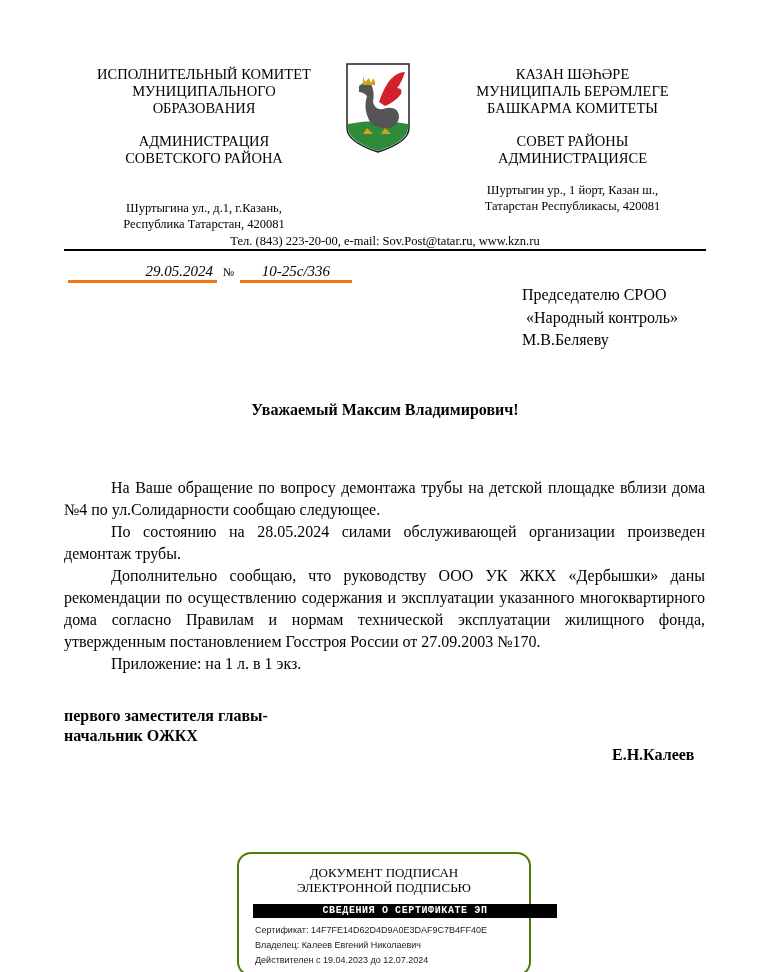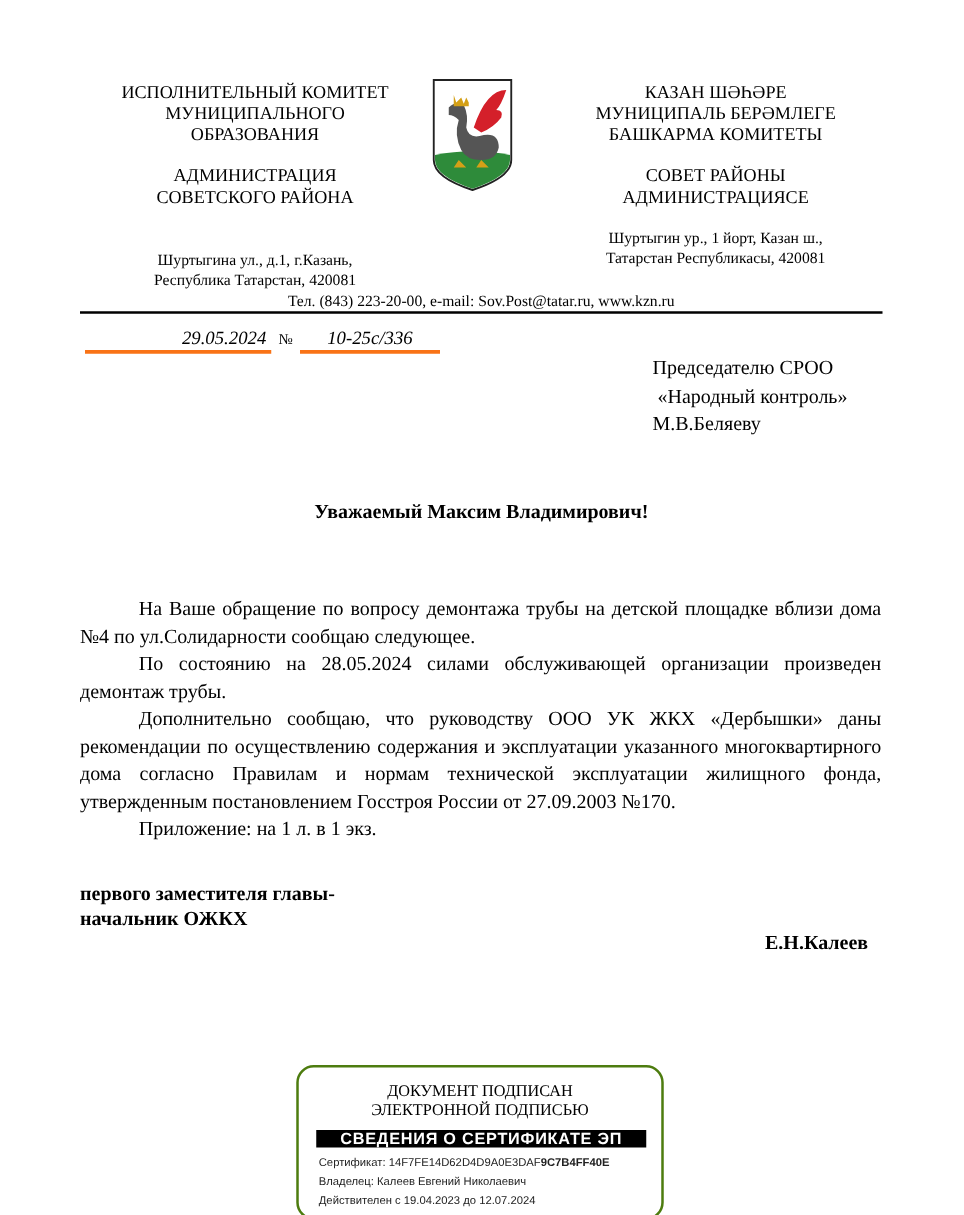--- a/index.html
+++ b/index.html
@@ -13,24 +13,24 @@
   .regline { top: 263px; font-size: 15px; }
   .regfield { display: inline-block; border-bottom: 3px solid #f97316; text-align: right; padding-right: 4px; font-style: italic; }
   .recipient { left: 522px; top: 284px; font-weight: normal; font-size: 16px; line-height: 22.5px; }
   .greeting { left: 60px; width: 650px; top: 401px; text-align: center; font-weight: bold; font-size: 16px; }
   .body-text { left: 64px; width: 641px; top: 441px; font-size: 16px; line-height: 22px; text-align: justify; margin-top: 36px; }
   .body-text p { margin: 0; text-indent: 47px; }
   .sig-left { left: 64px; top: 706px; font-weight: bold; font-size: 16px; line-height: 20px; }
   .sig-right { left: 612px; top: 746px; font-weight: bold; font-size: 16px; }
   .stamp { left: 237px; top: 811px; width: 294px; height: 124px; border: 2px solid #4d7c0f; border-radius: 14px; box-sizing: border-box; margin-top: 41px; }
   .stamp-title { position: absolute; left: 0; width: 100%; top: 11px; text-align: center; font-size: 13px; line-height: 15px; }
-  .stamp-bar { position: absolute; left: 14px; width: 264px; top: 50px; height: 14px; background: #000; color: #fff;
-               font-family: Liberation Sans, sans-serif; font-size: 13px; letter-spacing: 0.6px; text-align: center; line-height: 14px; font-weight: bold; }
+  .stamp-bar { position: absolute; left: 14px; width: 304px; top: 50px; height: 14px; background: #000; color: #fff;
+               font-family: Liberation Mono, monospace; font-size: 10px; letter-spacing: 0.6px; text-align: center; line-height: 14px; font-weight: bold; }
   .stamp-info { position: absolute; left: 16px; top: 69px; font-family: "Liberation Sans", sans-serif; font-size: 9px; line-height: 15px; color: #222; }
-  .stamp-info b { font-weight: bold; }
+  .stamp-info b { font-weight: normal; }
   .emblem { left: 345px; top: 62px; width: 66px; height: 92px; }
 </style>
 </head>
 <body>
 
 <div class="abs hdr" style="left:70px; width:268px; top:66px;">
   <div>ИСПОЛНИТЕЛЬНЫЙ КОМИТЕТ</div>
   <div>МУНИЦИПАЛЬНОГО</div>
   <div>ОБРАЗОВАНИЯ</div>
   <div style="height:16px"></div>

